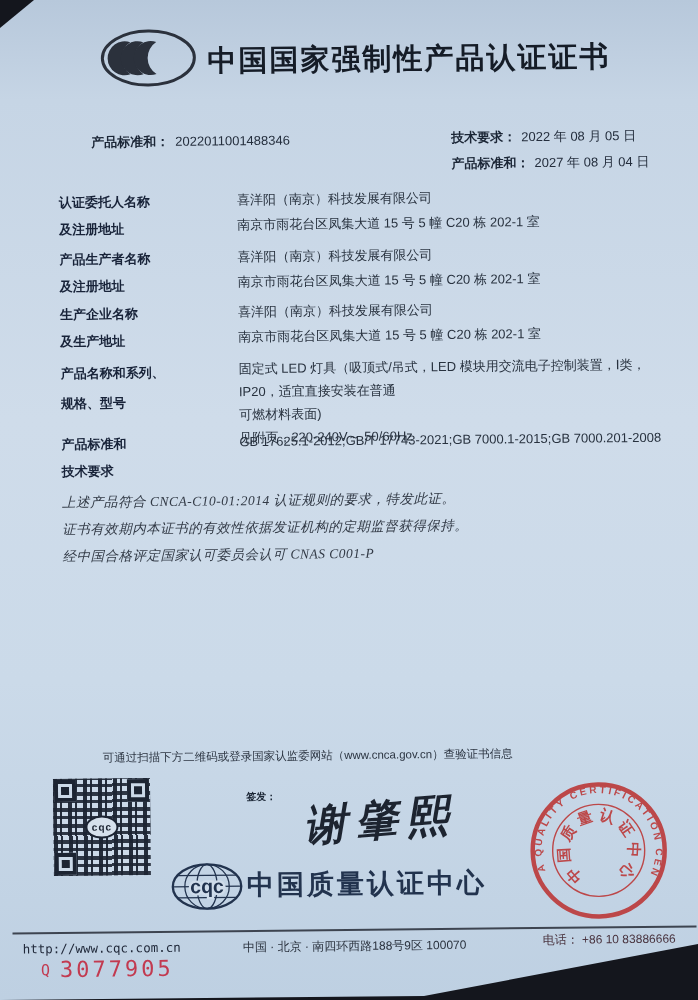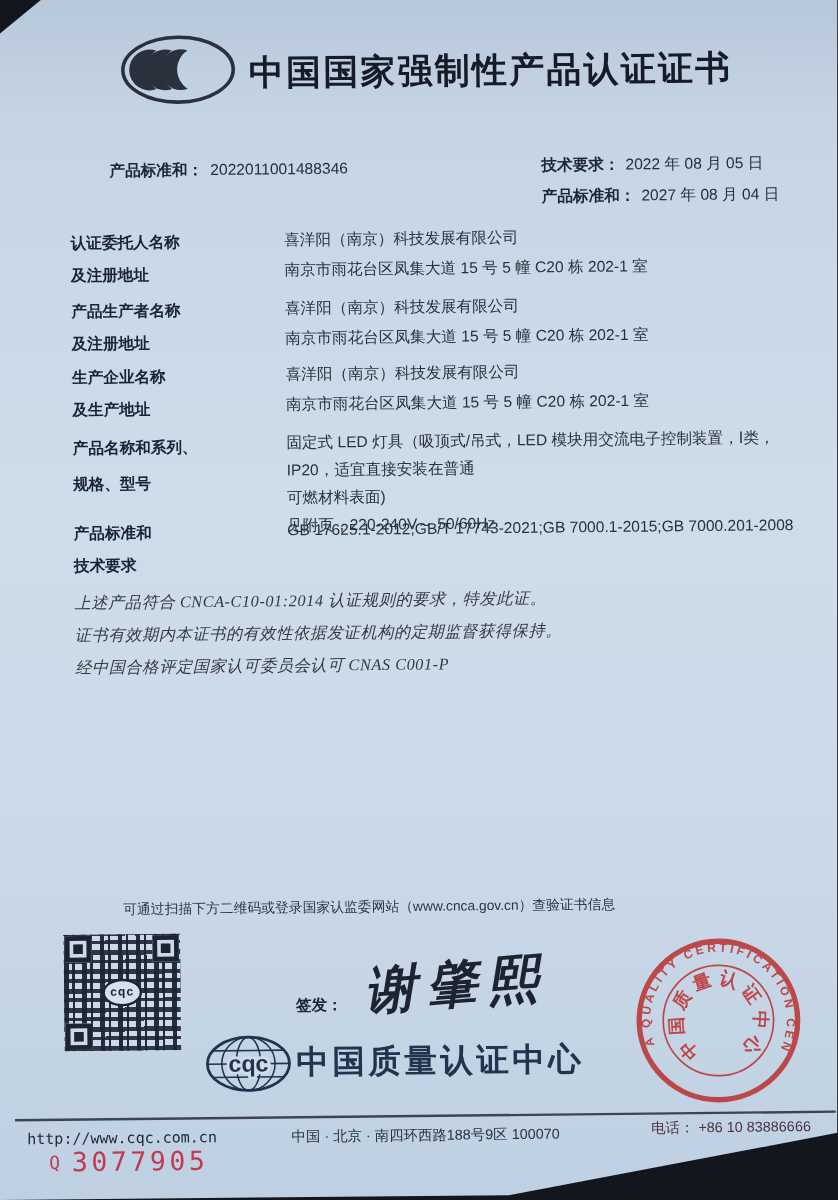--- a/index.html
+++ b/index.html
@@ -57,21 +57,21 @@
   .qr-finder::after{content:"";position:absolute;left:3px;top:3px;width:8px;height:8px;background:#1c2432;}
   .qr-f-tl{left:1px;top:1px;} .qr-f-tr{right:1px;top:1px;} .qr-f-bl{left:1px;bottom:1px;}
   .qr-center{
     position:absolute;left:32px;top:37px;width:33px;height:23px;background:#d6e1ec;
     border:2px solid #1c2432;border-radius:50%;box-sizing:border-box;
     display:flex;align-items:center;justify-content:center;
     font-size:10px;font-weight:700;color:#1c2432;letter-spacing:1px;
   }
 
   
-  .sign-label{position:absolute;left:243px;top:828px;font-size:13px;font-weight:700;color:#1c2736;text-align:center;}
+  .sign-label{position:absolute;left:243px;top:789px;font-size:10px;font-weight:700;color:#1c2736;text-align:center;}
   .sign-name{
     position:absolute;left:300px;top:792px;font-size:43px;color:#1d2430;
     font-family:"DejaVu Serif",serif;font-style:italic;font-weight:600;
     letter-spacing:8px;transform:rotate(-4deg);white-space:nowrap;
   }
 
   
   .cqc-logo{position:absolute;left:166px;top:860px;}
   .issuer-name{position:absolute;left:243px;top:866px;font-size:27px;font-weight:700;color:#22334e;letter-spacing:3px;white-space:nowrap;}
 

